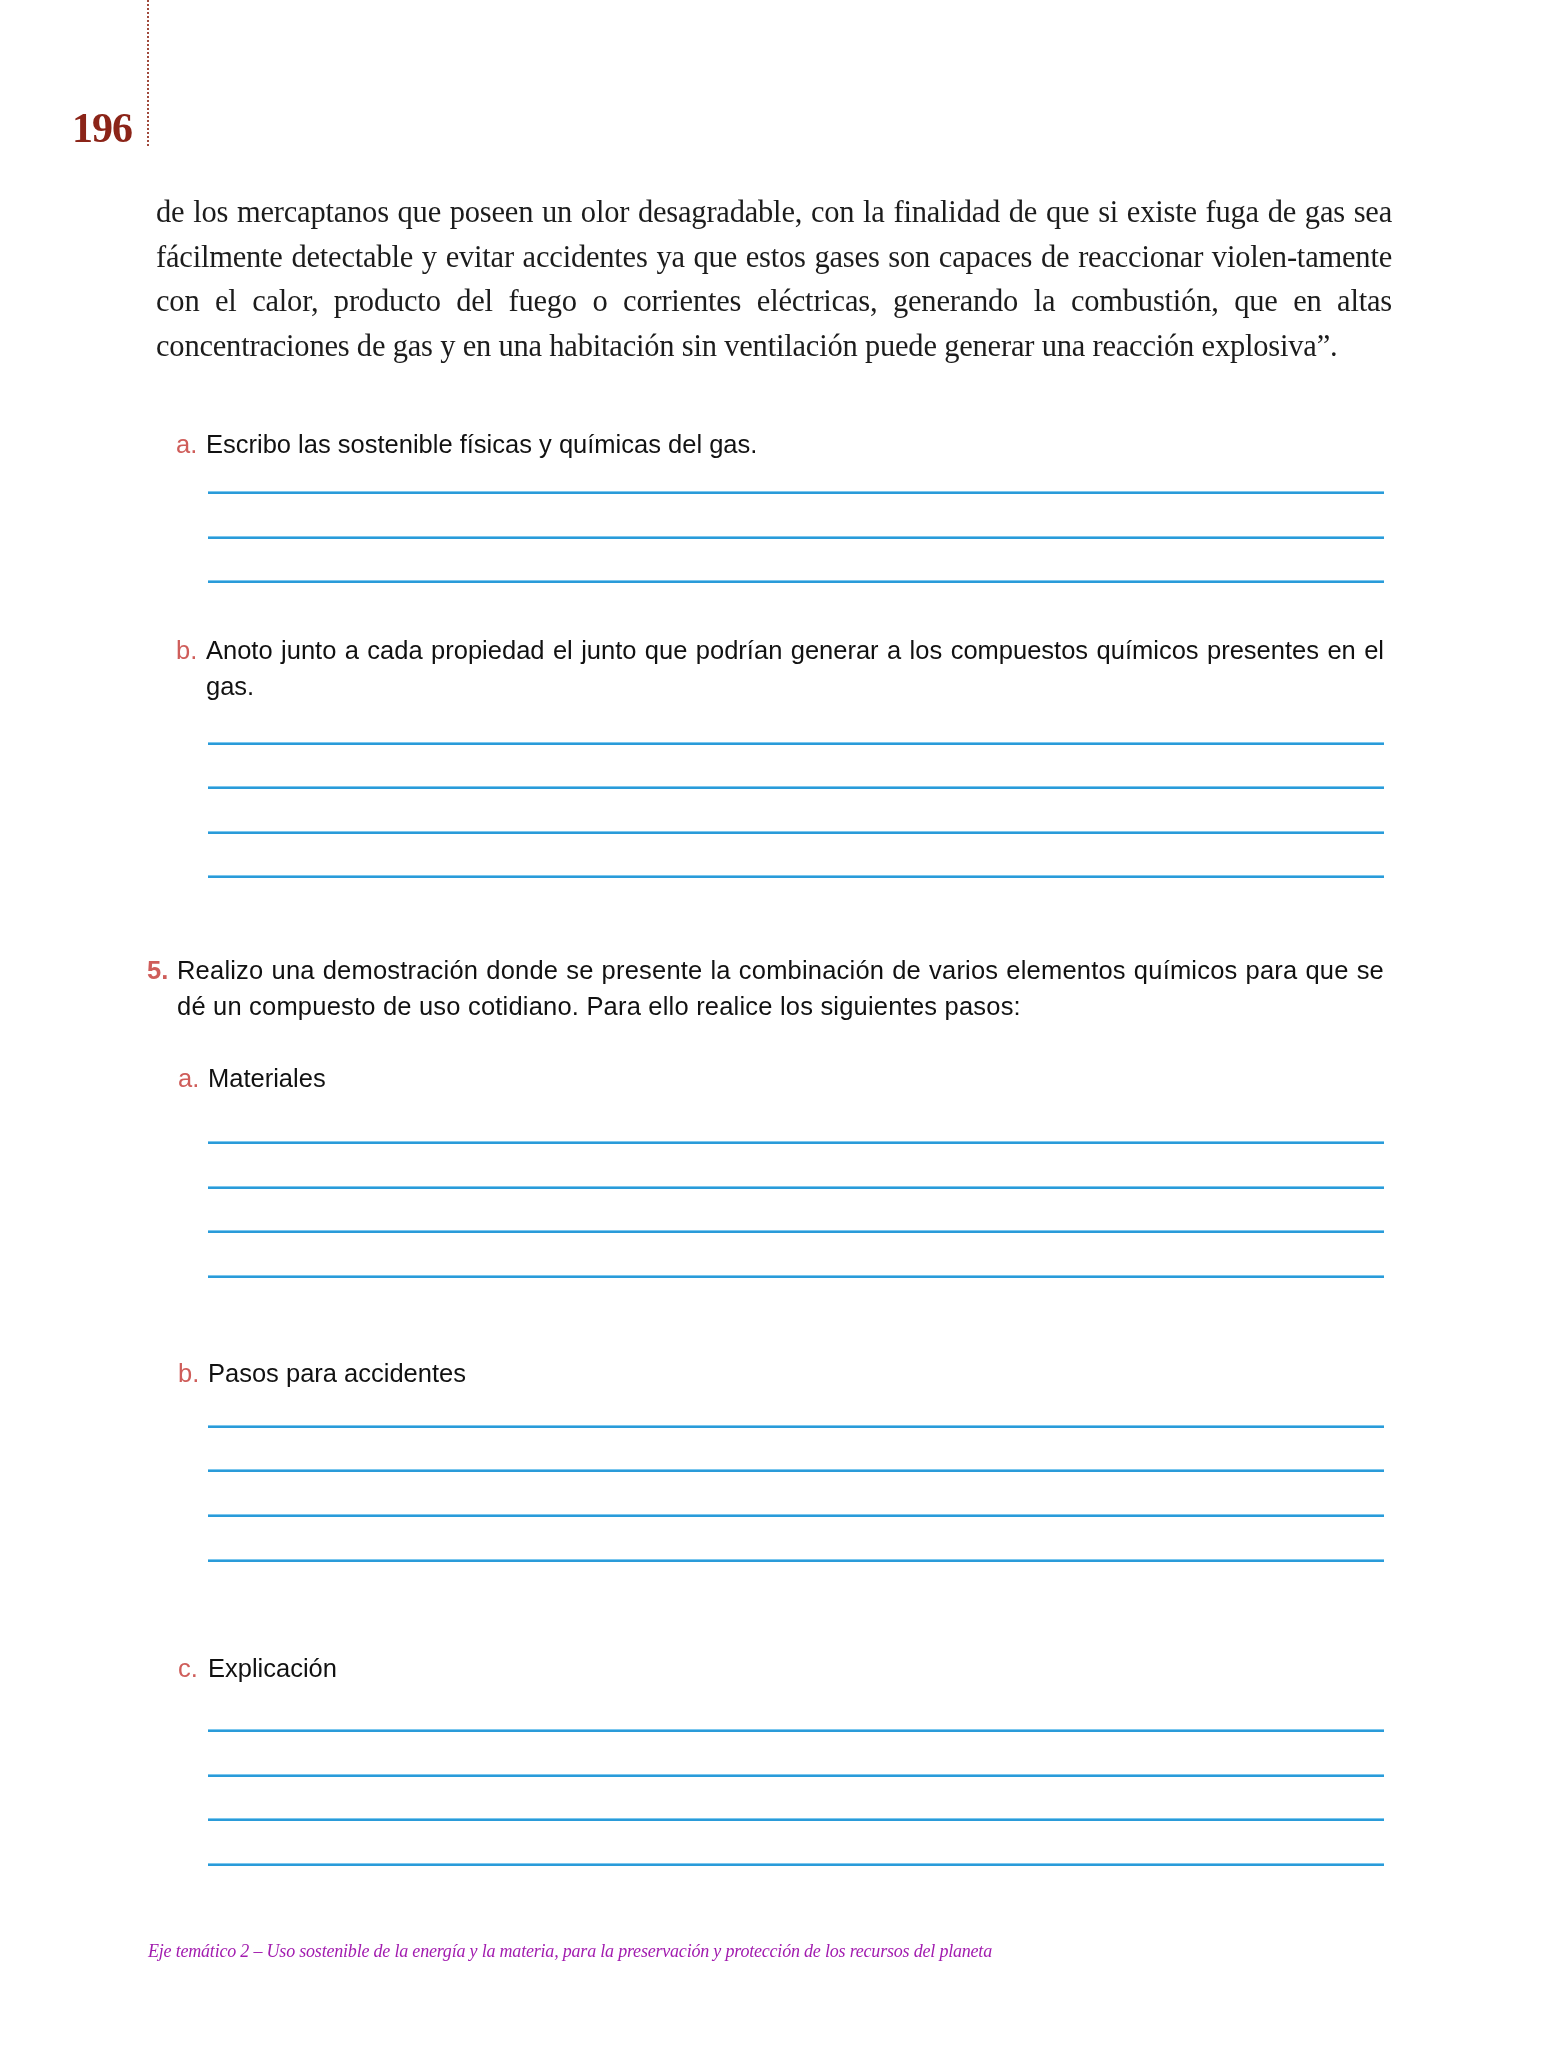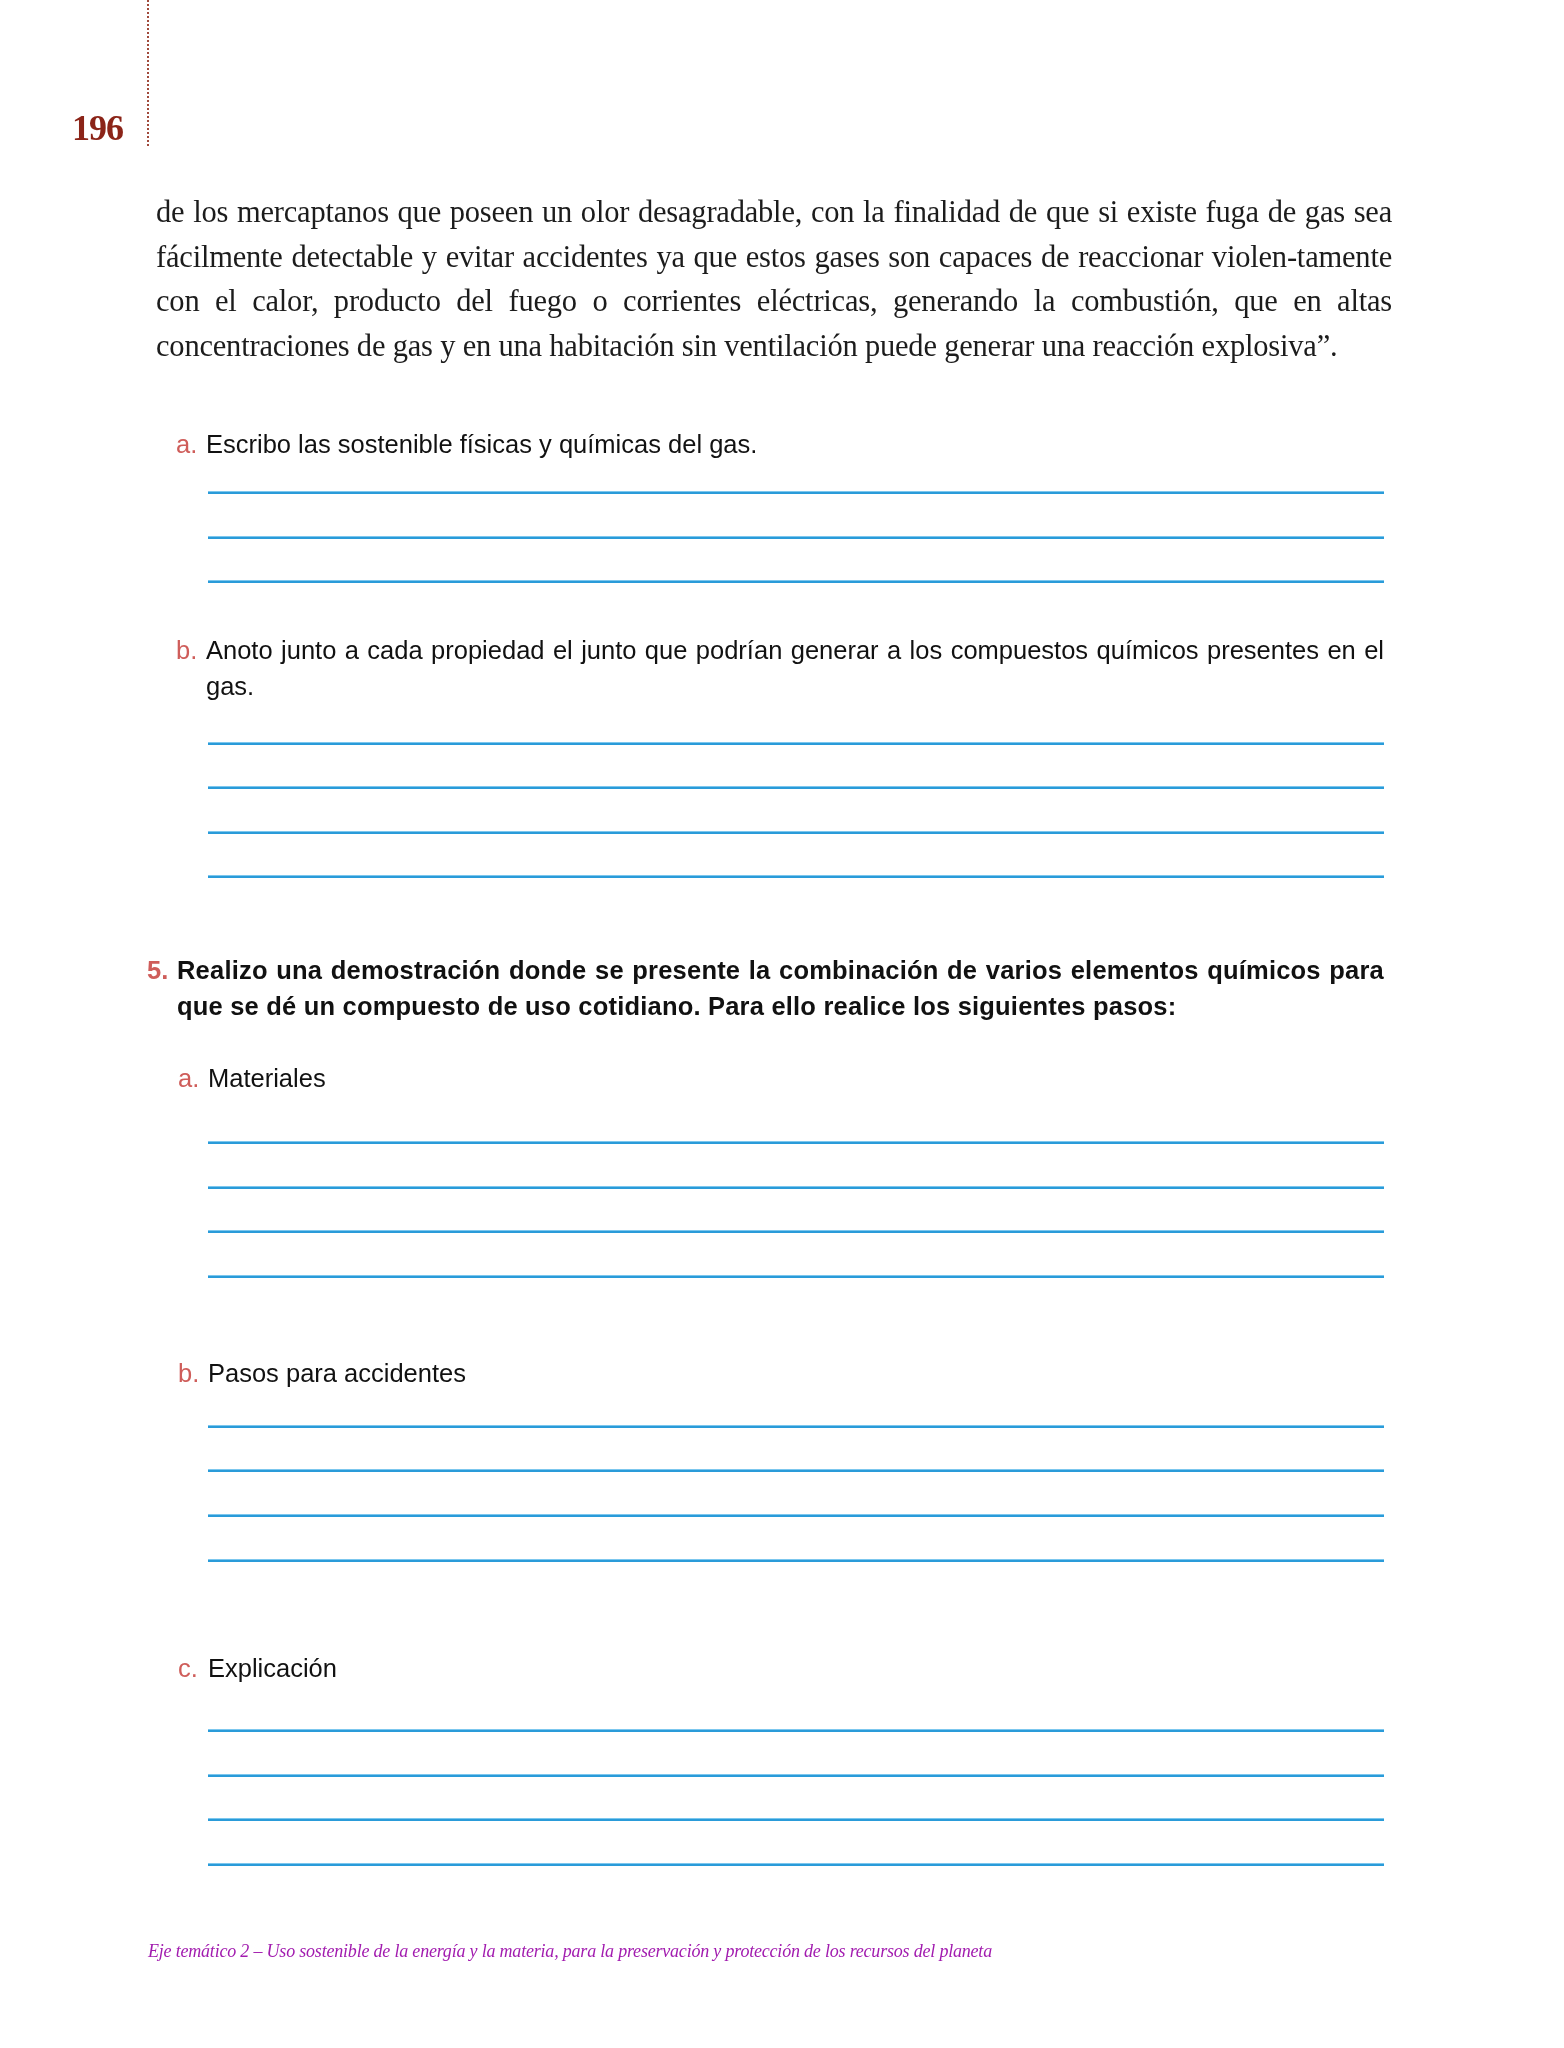--- a/index.html
+++ b/index.html
@@ -14,21 +14,21 @@
       overflow: hidden;
       font-family: "Liberation Sans", sans-serif;
       color: #1a1a1a;
     }
     .page-number {
       position: absolute;
       left: 72px;
       top: 104px;
       font-family: "Liberation Serif", serif;
       font-weight: bold;
-      font-size: 36px;
+      font-size: 42px;
       line-height: 48px;
       color: #8b2418;
       letter-spacing: -1px;
     }
     .dotted-rule {
       position: absolute;
       left: 147px;
       top: 0;
       width: 0;
       height: 146px;
@@ -58,21 +58,21 @@
       position: absolute;
       left: 0;
       top: 0;
     }
     .q .txt {
       display: block;
       margin-left: 30px;
       text-align: justify;
     }
     .q.main .txt {
-      font-weight: bold;
+      font-weight: normal;
       letter-spacing: 0.2px;
     }
     .q.main .lbl {
       font-weight: bold;
     }
     .line {
       position: absolute;
       left: 208px;
       width: 1176px;
       height: 3px;

